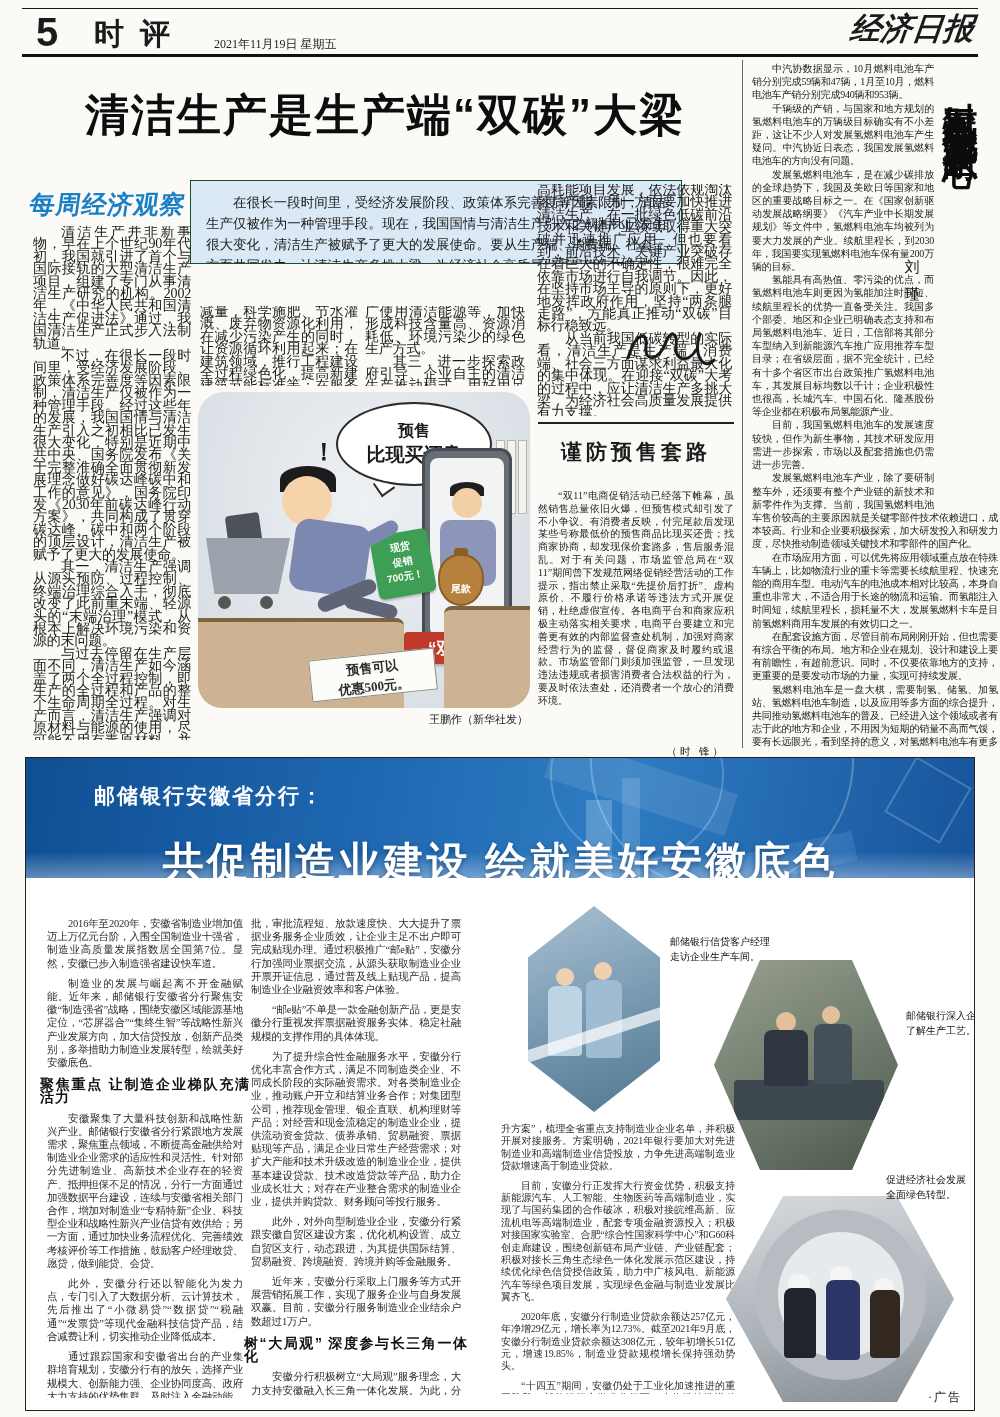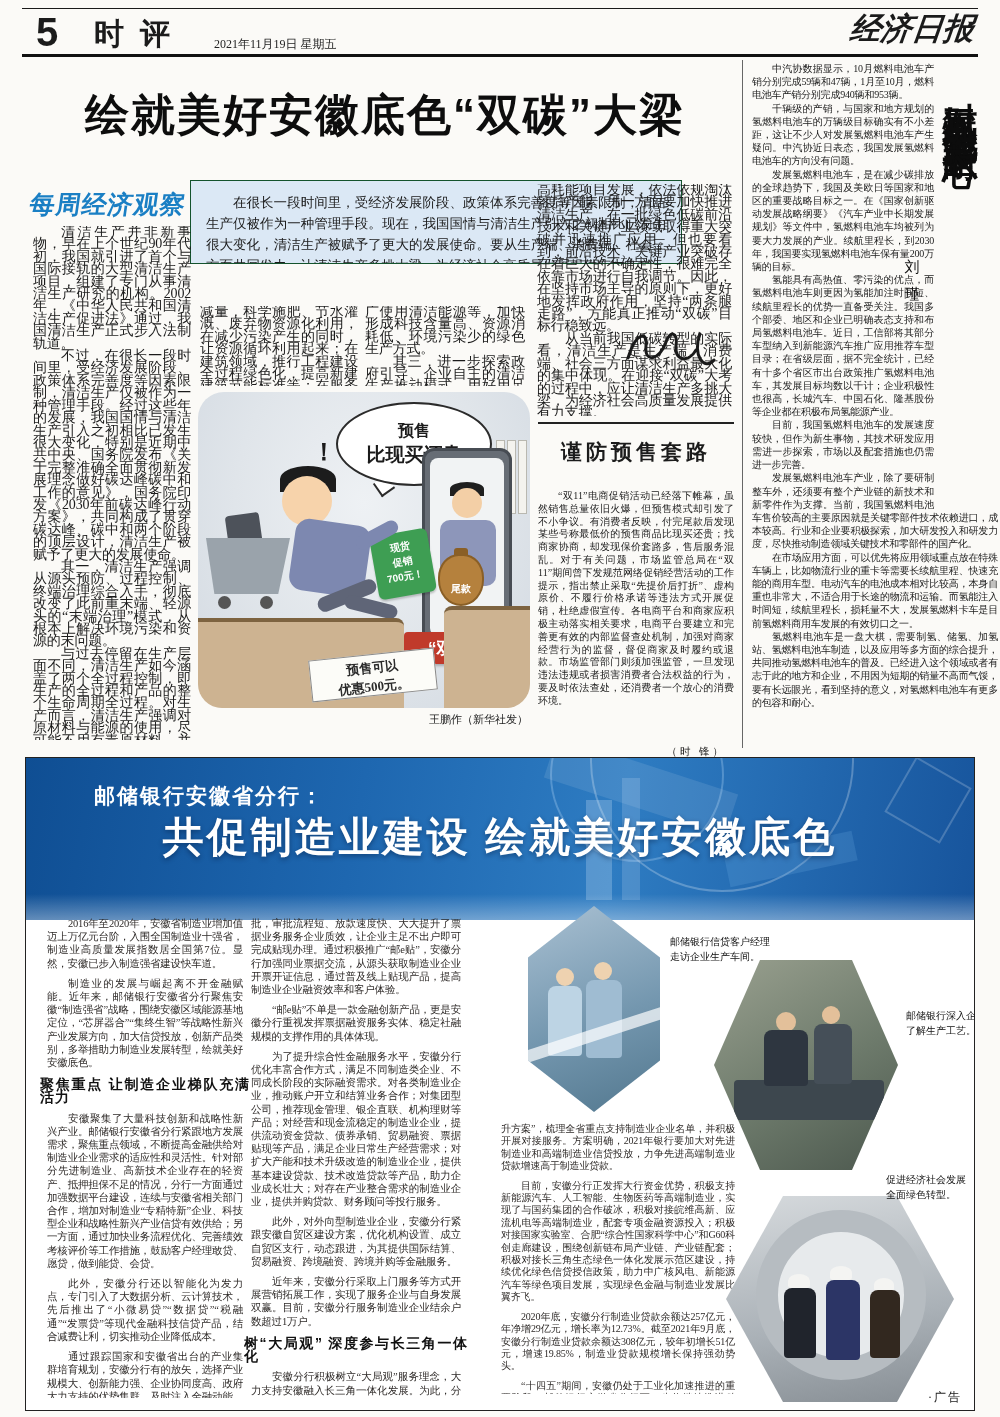--- a/index.html
+++ b/index.html
@@ -74,25 +74,25 @@
   
   #vdiv{left:742px;top:60px;width:1px;height:688px;background:#666;}
   #rart{left:752px;top:62px;width:246px;height:686px;overflow:hidden;font-size:10px;line-height:13.2px;letter-spacing:-0.2px;text-align:justify;}
   #rart p{margin:0;text-indent:2em;}
   #vh-spacer{float:right;width:64px;height:436px;}
   #vheadline{left:936px;top:74px;height:460px;writing-mode:vertical-rl;font-family:"Liberation Sans",sans-serif;
              font-weight:900;font-size:35px;letter-spacing:5px;color:#0c0c0c;}
   #rauthor{left:902px;top:246px;writing-mode:vertical-rl;font-size:15px;letter-spacing:12px;color:#111;}
   
   #ad{left:25px;top:757px;width:948px;height:652px;border:1px solid #222;background:#fff;overflow:hidden;}
-  #banner{left:0;top:0;width:948px;height:162px;overflow:hidden;
+  #banner{left:0;top:0;width:948px;height:120px;overflow:hidden;
           background:linear-gradient(100deg,#0f4e93 0%,#1e67b0 35%,#2e7cc2 62%,#17549c 100%);}
   #banner .shape{position:absolute;}
   #ad-kicker{left:68px;top:24px;font-family:"Liberation Sans",sans-serif;font-weight:900;font-size:21px;color:#fff;letter-spacing:2px;}
-  #ad-title{left:0;top:52px;width:100%;text-align:center;font-family:"Liberation Sans",sans-serif;font-weight:900;
+  #ad-title{left:0;top:77px;width:100%;text-align:center;font-family:"Liberation Sans",sans-serif;font-weight:900;
             font-size:41px;color:#fff;letter-spacing:3px;text-shadow:0 2px 5px rgba(0,20,50,.45);}
   .adcol{font-size:10.5px;line-height:13.2px;letter-spacing:-0.2px;text-align:justify;overflow:hidden;color:#2e2a28;}
   .adcol p{margin:7px;text-indent:2em;}
   .adcol h4{margin:9px 0 7px;font-size:14px;letter-spacing:1px;color:#111;font-family:"Liberation Sans",sans-serif;}
   #colA{left:14px;top:152px;width:210px;height:488px;}
   #colB{left:218px;top:152px;width:224px;height:488px;}
   #colC{left:468px;top:358px;width:248px;height:278px;font-size:10px;line-height:12.4px;}
   #source{text-align:center;margin-top:3px;font-size:10px;}
   .hex{clip-path:polygon(25% 0,75% 0,100% 50%,75% 100%,25% 100%,0 50%);}
   .hexv{clip-path:polygon(50% 0,100% 25%,100% 75%,50% 100%,0 75%,0 25%);}
@@ -113,21 +113,21 @@
 
 <div class="page">
 
   <div class="abs" id="toprule"></div>
   <div class="abs" id="pgnum">5</div>
   <div class="abs" id="section">时评</div>
   <div class="abs" id="date">2021年11月19日 星期五</div>
   <div class="abs" id="masthead">经济日报</div>
   <div class="abs" id="headrule"></div>
 
-  <h1 class="abs" id="headline" style="margin:0;">绘就美好安徽底色“双碳”大梁</h1>
+  <h1 class="abs" id="headline" style="margin:0;">清洁生产是生产端“双碳”大梁</h1>
   <div class="abs" id="kicker">每周经济观察</div>
   <div class="abs" id="lead">
       <p>在很长一段时间里，受经济发展阶段、政策体系完善度等因素限制，清洁生产仅被作为一种管理手段。现在，我国国情与清洁生产引入之初相比已发生很大变化，清洁生产被赋予了更大的发展使命。要从生产端、消费端、社会三方面共同发力，让清洁生产多挑大梁，为经济社会高质量发展提供有力支撑。</p>
     </div>
   <div class="abs bodycol" id="col1">
       <p>清洁生产并非新事物，早在上个世纪90年代初，我国就引进了首个与国际接轨的大型清洁生产项目，组建了专门从事清洁生产研究的机构。2002年，《中华人民共和国清洁生产促进法》通过，我国清洁生产正式步入法制轨道。</p>
       <p>不过，在很长一段时间里，受经济发展阶段、政策体系完善度等因素限制，清洁生产仅被作为一种管理手段。经过这些年的发展，我国国情与清洁生产引入之初相比已发生很大变化，特别是近期中共中央、国务院发布《关于完整准确全面贯彻新发展理念做好碳达峰碳中和工作的意见》，国务院印发《2030年前碳达峰行动方案》，共同构成了贯穿碳达峰、碳中和两个阶段的顶层设计，清洁生产被赋予了更大的发展使命。</p>
       <p>其一，清洁生产强调从源头预防、过程控制、终端治理综合入手，彻底改变了此前重末端、轻源头的“末端治理”模式，从根本上解决环境污染和资源的末问题。</p>
       <p>与过去停留在生产层面不同，清洁生产如今涵盖了两个全过程控制，即生产的全过程和产品的整个生命周期全过程。对生产而言，清洁生产强调对原材料与能源的使用，尽可能不用有毒原材料，并在全部排放物和废物离开生产前就减少它们的数量和毒性；对产品而言，从原材料获取到最终处置的全生命周期中，尽可能把对环境的影响降到最低。</p>
       <p>其二，清洁生产突破了多年来主要集中在工业行业的局面，发展理念进一步扩大延伸，逐步向农业、建筑业、服务业、交通运输业等新领域全方位延伸。</p>
@@ -203,20 +203,21 @@
   <div class="abs" id="rart">
     <div id="vh-spacer"></div>
     <div>
         <p>中汽协数据显示，10月燃料电池车产销分别完成59辆和47辆，1月至10月，燃料电池车产销分别完成940辆和953辆。</p>
         <p>千辆级的产销，与国家和地方规划的氢燃料电池车的万辆级目标确实有不小差距，这让不少人对发展氢燃料电池车产生疑问。中汽协近日表态，我国发展氢燃料电池车的方向没有问题。</p>
         <p>发展氢燃料电池车，是在减少碳排放的全球趋势下，我国及美欧日等国家和地区的重要战略目标之一。在《国家创新驱动发展战略纲要》《汽车产业中长期发展规划》等文件中，氢燃料电池车均被列为要大力发展的产业。续航里程长，到2030年，我国要实现氢燃料电池车保有量200万辆的目标。</p>
         <p>氢能具有高热值、零污染的优点，而氢燃料电池车则更因为氢能加注时间短、续航里程长的优势一直备受关注。我国多个部委、地区和企业已明确表态支持和布局氢燃料电池车。近日，工信部将其部分车型纳入到新能源汽车推广应用推荐车型目录；在省级层面，据不完全统计，已经有十多个省区市出台政策推广氢燃料电池车，其发展目标均数以千计；企业积极性也很高，长城汽车、中国石化、隆基股份等企业都在积极布局氢能源产业。</p>
         <p>目前，我国氢燃料电池车的发展速度较快，但作为新生事物，其技术研发应用需进一步探索，市场以及配套措施也仍需进一步完善。</p>
         <p>发展氢燃料电池车产业，除了要研制整车外，还须要有整个产业链的新技术和新零件作为支撑。当前，我国氢燃料电池车售价较高的主要原因就是关键零部件技术依赖进口，成本较高。行业和企业要积极探索，加大研发投入和研发力度，尽快推动制造领域关键技术和零部件的国产化。</p>
         <p>在市场应用方面，可以优先将应用领域重点放在特殊车辆上，比如物流行业的重卡等需要长续航里程、快速充能的商用车型。电动汽车的电池成本相对比较高，本身自重也非常大，不适合用于长途的物流和运输。而氢能注入时间短，续航里程长，损耗量不大，发展氢燃料卡车是目前氢燃料商用车发展的有效切口之一。</p>
+        <p>在配套设施方面，尽管目前布局刚刚开始，但也需要有综合平衡的布局。地方和企业在规划、设计和建设上要有前瞻性，有超前意识。同时，不仅要依靠地方的支持，更重要的是要发动市场的力量，实现可持续发展。</p>
         <p>氢燃料电池车是一盘大棋，需要制氢、储氢、加氢站、氢燃料电池车制造，以及应用等多方面的综合提升，共同推动氢燃料电池车的普及。已经进入这个领域或者有志于此的地方和企业，不用因为短期的销量不高而气馁，要有长远眼光，看到坚持的意义，对氢燃料电池车有更多的包容和耐心。</p>
       </div>
   </div>
   <h2 class="abs" id="vheadline" style="margin:0;">对氢燃料电池车多些耐心</h2>
   <div class="abs" id="rauthor">刘 瑾</div>
 
   <div class="abs" id="ad">
     <div class="abs" id="banner">
       <div class="shape" style="right:120px;top:-130px;width:260px;height:260px;border:2px solid rgba(255,255,255,.25);border-radius:50%;"></div>
       <div class="shape" style="right:250px;top:-70px;width:170px;height:170px;border:2px solid rgba(185,218,248,.3);border-radius:50%;"></div>

